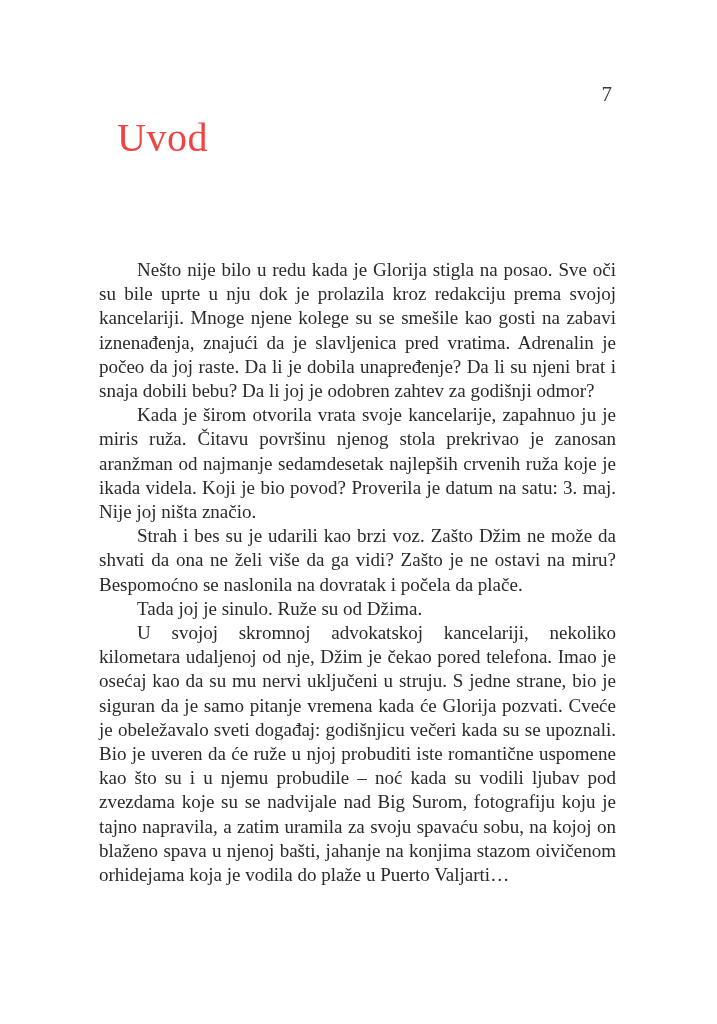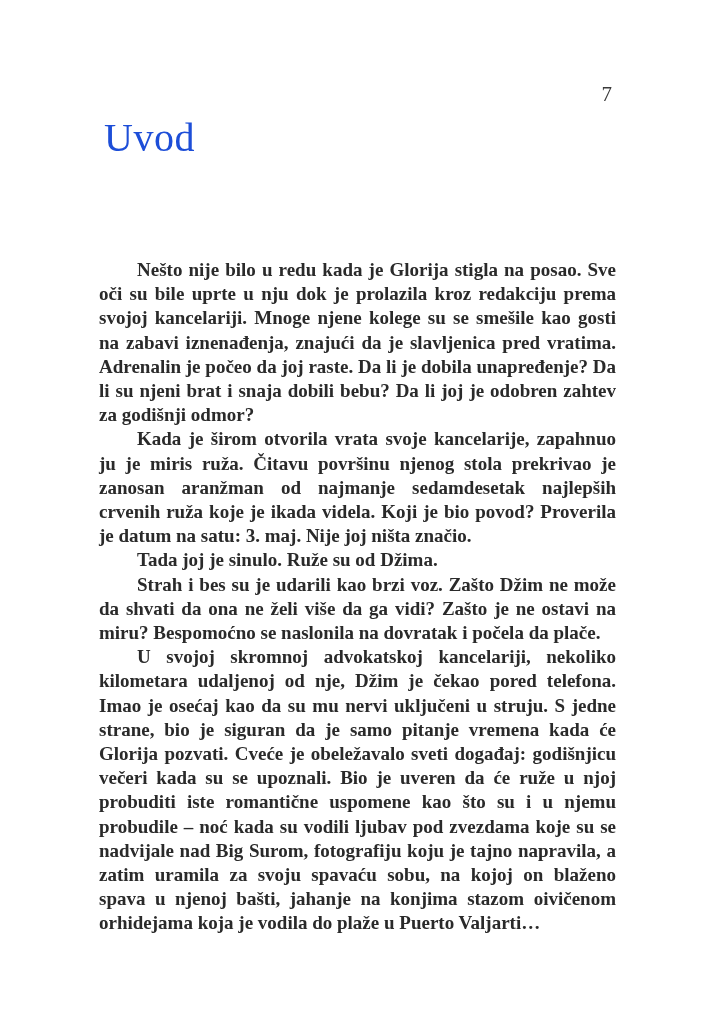--- a/index.html
+++ b/index.html
@@ -21,55 +21,54 @@
     position: absolute;
     top: 84px;
     right: 105px;
     font-size: 21px;
     line-height: 1;
     color: #3a3a3a;
   }
   .chapter-title {
     position: absolute;
     top: 118px;
-    left: 104px;
+    left: 117px;
     margin: 0;
     font-size: 40px;
     font-weight: normal;
     line-height: 1;
     letter-spacing: 0.5px;
-    color: #1d4ed8;
+    color: #ef4444;
   }
   .body-text {
     position: absolute;
     top: 258px;
     left: 99px;
     width: 517px;
     font-size: 19px;
     line-height: 24.2px;
     text-align: justify;
     color: #2a2a2a;
   }
   .body-text p {
     margin: 0;
     padding: 0;
     text-indent: 38px;
-    font-weight: bold;
   }
 </style>
 </head>
 <body>
 
 <div class="page">
 
   <div class="page-number">7</div>
 
   <h1 class="chapter-title">Uvod</h1>
 
   <div class="body-text">
     <p>Nešto nije bilo u redu kada je Glorija stigla na posao. Sve oči su bile uprte u nju dok je prolazila kroz redakciju prema svojoj kancelariji. Mnoge njene kolege su se smešile kao gosti na zabavi iznenađenja, znajući da je slavljenica pred vratima. Adrenalin je počeo da joj raste. Da li je dobila unapređenje? Da li su njeni brat i snaja dobili bebu? Da li joj je odobren zahtev za godišnji odmor?</p>
     <p>Kada je širom otvorila vrata svoje kancelarije, zapahnuo ju je miris ruža. Čitavu površinu njenog stola prekrivao je zanosan aranžman od najmanje sedamdesetak najlepših crvenih ruža koje je ikada videla. Koji je bio povod? Proverila je datum na satu: 3. maj. Nije joj ništa značio.</p>
+    <p>Strah i bes su je udarili kao brzi voz. Zašto Džim ne može da shvati da ona ne želi više da ga vidi? Zašto je ne ostavi na miru? Bespomoćno se naslonila na dovratak i počela da plače.</p>
     <p>Tada joj je sinulo. Ruže su od Džima.</p>
-    <p>Strah i bes su je udarili kao brzi voz. Zašto Džim ne može da shvati da ona ne želi više da ga vidi? Zašto je ne ostavi na miru? Bespomoćno se naslonila na dovratak i počela da plače.</p>
     <p>U svojoj skromnoj advokatskoj kancelariji, nekoliko kilometara udaljenoj od nje, Džim je čekao pored telefona. Imao je osećaj kao da su mu nervi uključeni u struju. S jedne strane, bio je siguran da je samo pitanje vremena kada će Glorija pozvati. Cveće je obeležavalo sveti događaj: godišnjicu večeri kada su se upoznali. Bio je uveren da će ruže u njoj probuditi iste romantične uspomene kao što su i u njemu probudile – noć kada su vodili ljubav pod zvezdama koje su se nadvijale nad Big Surom, fotografiju koju je tajno napravila, a zatim uramila za svoju spavaću sobu, na kojoj on blaženo spava u njenoj bašti, jahanje na konjima stazom oivičenom orhidejama koja je vodila do plaže u Puerto Valjarti…</p>
   </div>
 
 </div>
 
 </body></html>

